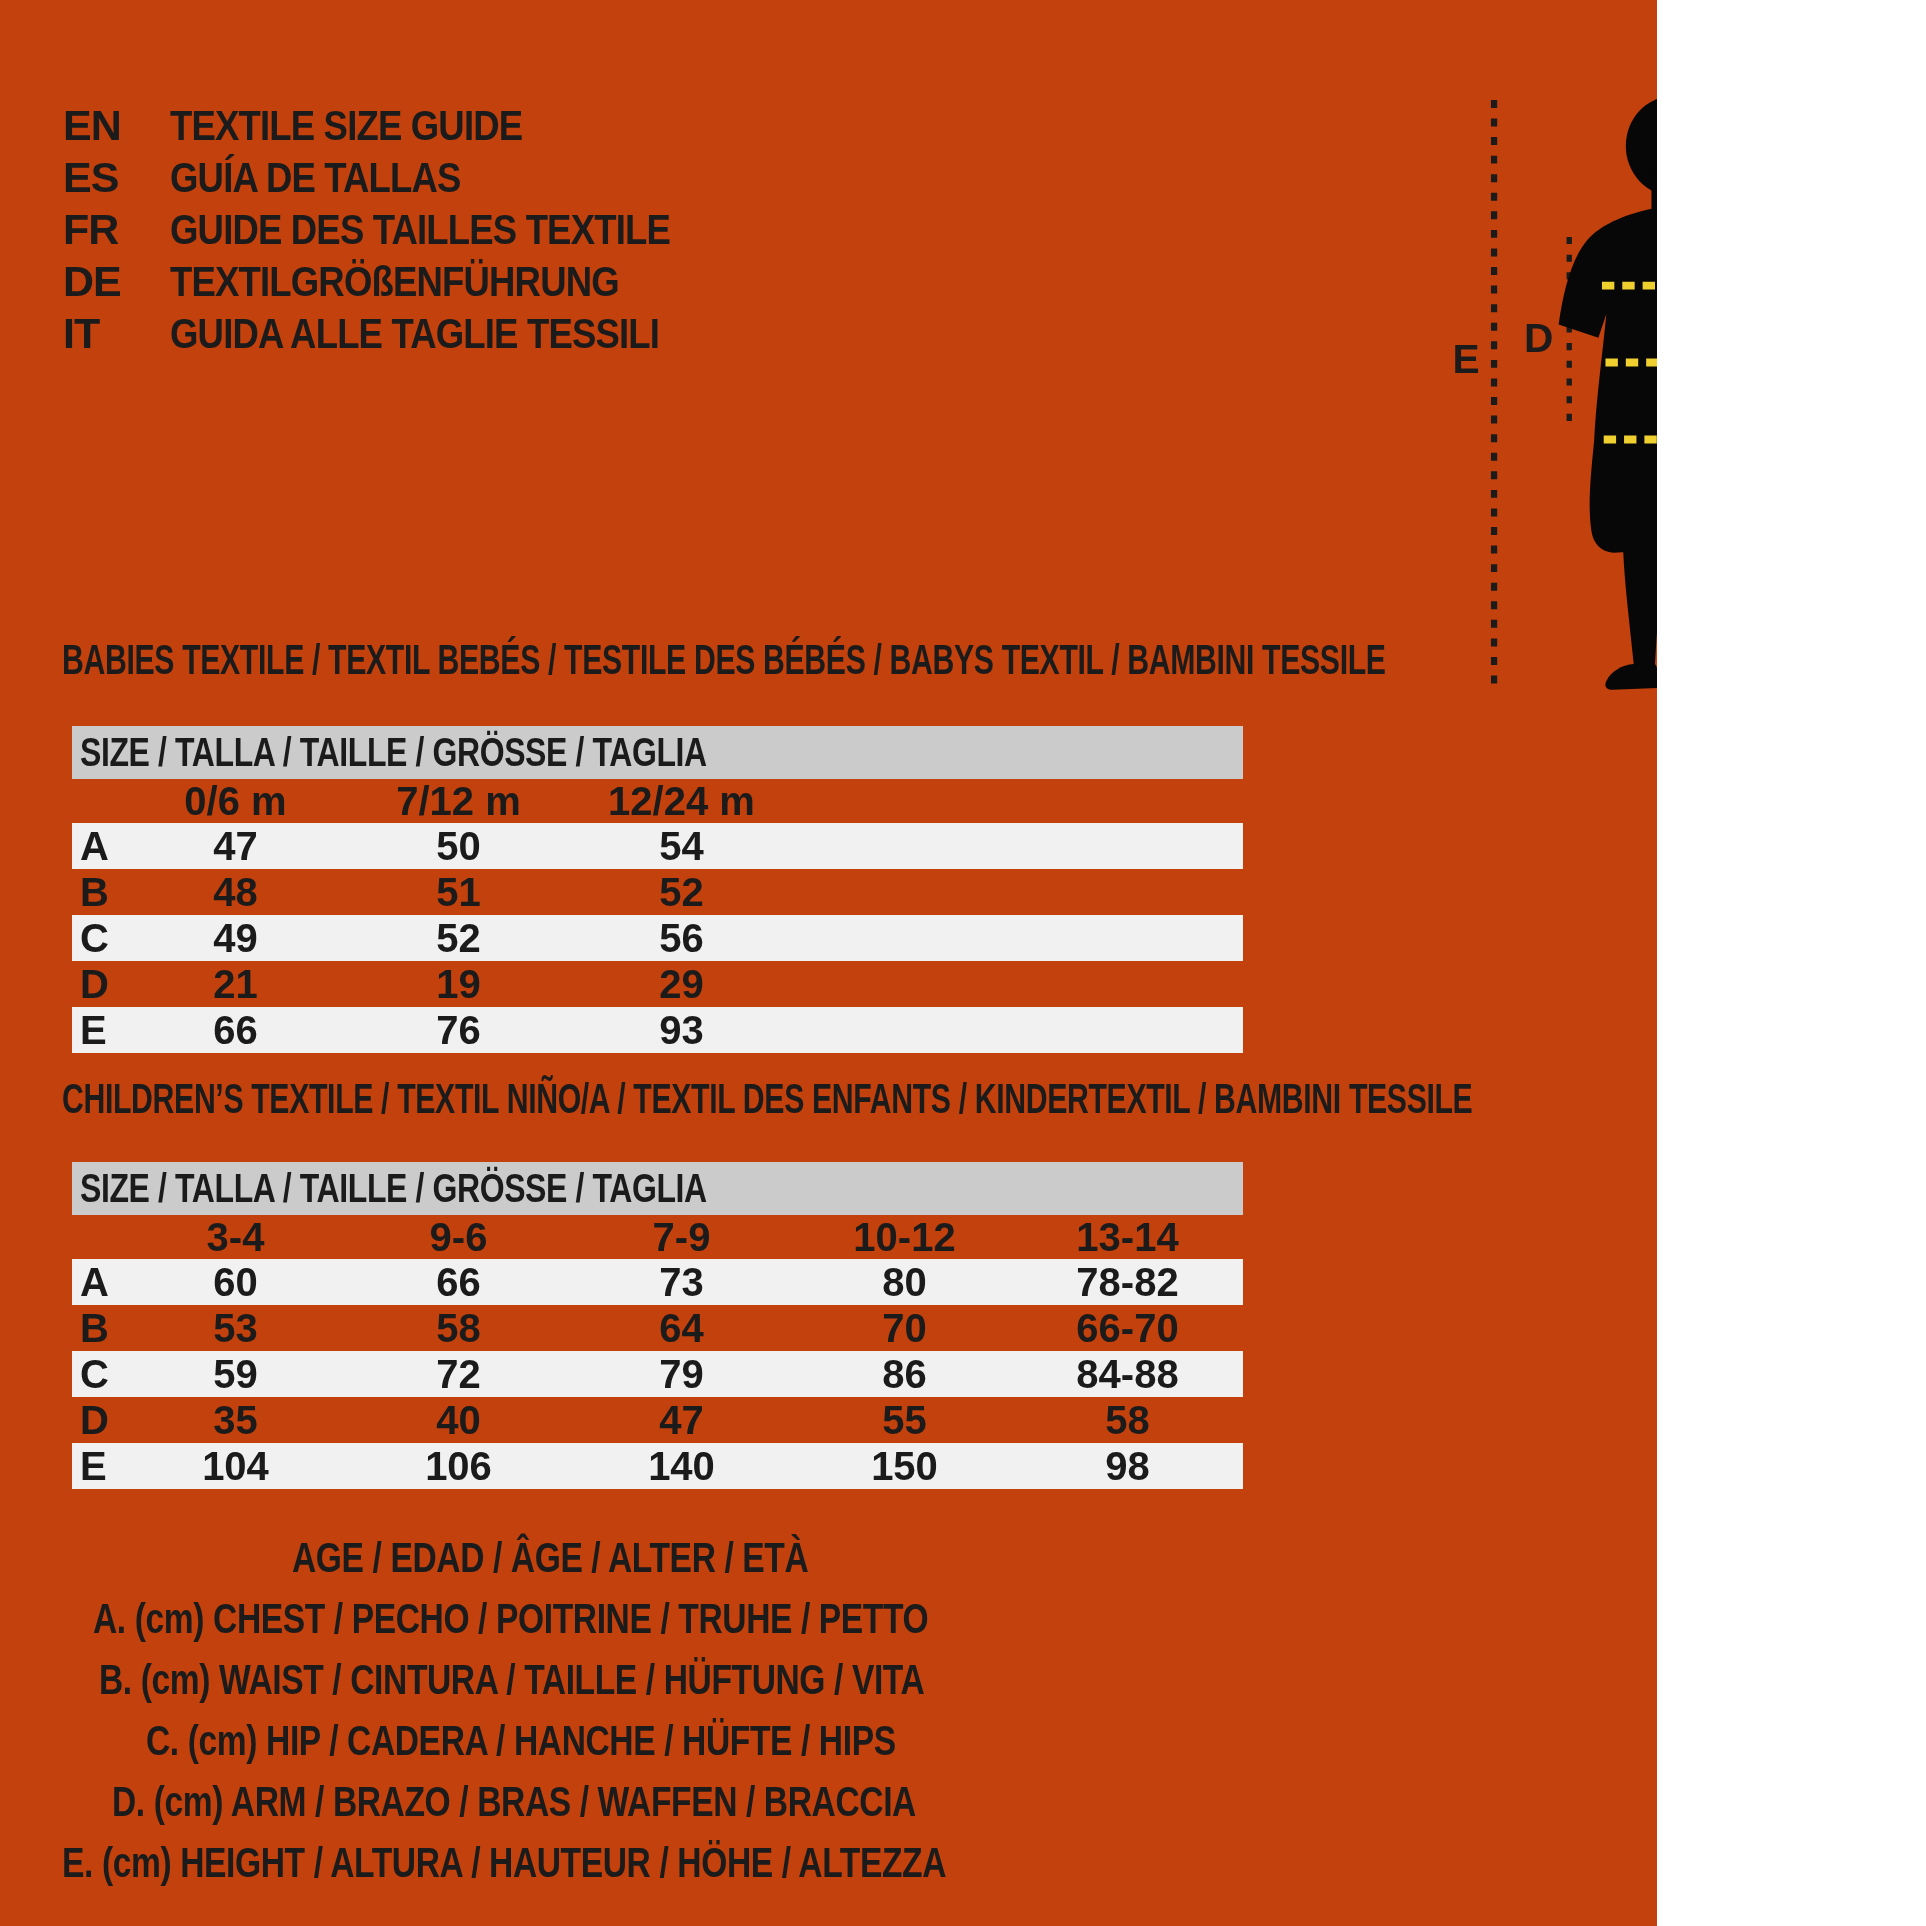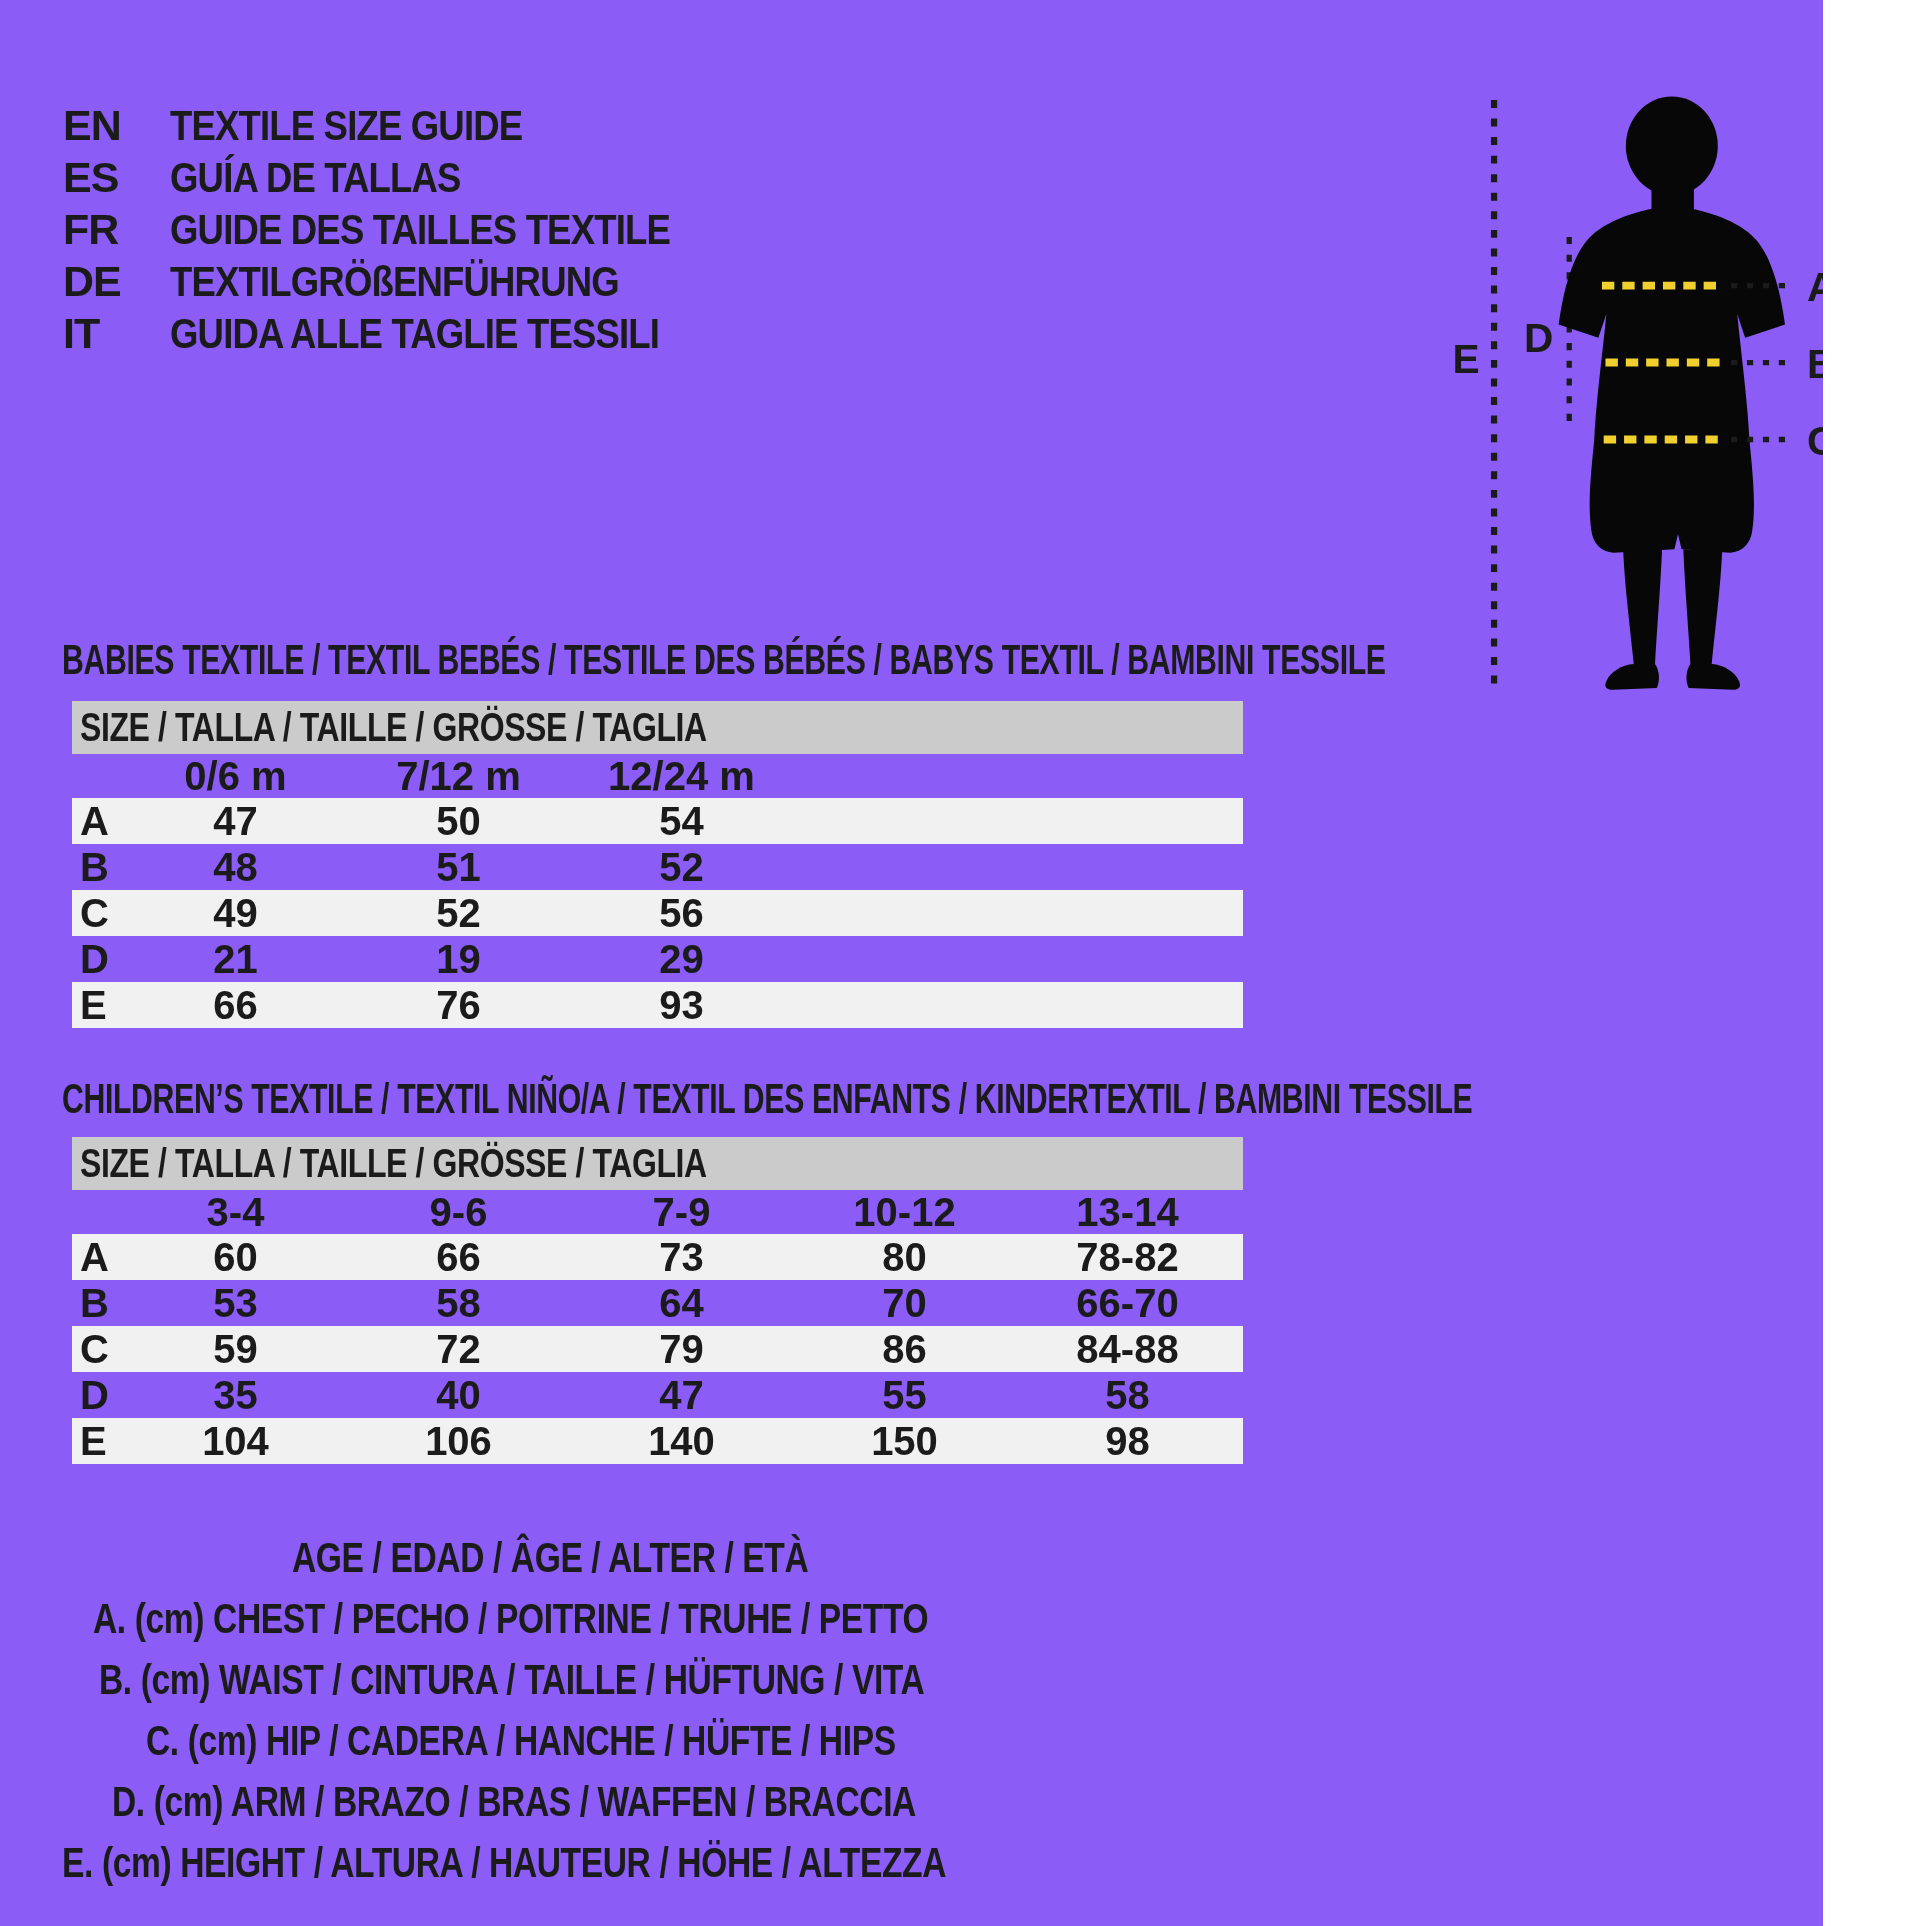--- a/index.html
+++ b/index.html
@@ -2,40 +2,40 @@
 <html><head>
 <meta charset="utf-8">
 <style>
   * { margin:0; padding:0; box-sizing:border-box; }
   html,body { background:#ffffff; }
   body {
     width:1927px; height:1927px;
     font-family:"Liberation Sans","DejaVu Sans",sans-serif;
     font-weight:700; color:#1b1b1b;
   }
-  .page { position:relative; width:1823px; height:1927px; overflow:hidden; background:#8b5cf6; }
+  .page { position:relative; width:1657px; height:1927px; overflow:hidden; background:#c2410c; }
 
   
   .sq   { display:inline-block; transform-origin:0 50%; white-space:nowrap; }
   .sq72 { transform:scaleX(.72); }
   .sq80 { transform:scaleX(.80); }
   .sq85 { transform:scaleX(.85); }
 
   
   .lang-list { position:absolute; left:63px; top:99px; }
   .lang-row  { display:flex; align-items:center; height:52px; font-size:43px; letter-spacing:-1px; }
   .lang-code { width:107px; flex:0 0 107px; }
 
   
   .section-title { position:absolute; left:62px; font-size:42px; letter-spacing:-0.5px; white-space:nowrap;text-align:center; }
   .section-title.babies   { top:636px; }
   .section-title.children { top:1075px; }
 
   
-  .size-table { position:absolute; left:72px; width:1171px; }
+  .size-table { position:absolute; left:72px; width:1171px;margin-top:25px; }
   .size-table.babies   { top:701px; }
   .size-table.children { top:1137px; }
   .size-bar {
     height:53px; background:#cbcbcc; display:flex; align-items:center;
     padding-left:8px; font-size:40px; letter-spacing:-0.5px;
   }
   .col-head { display:flex; align-items:center; height:44px; font-size:40px; }
   .trow     { display:flex; align-items:center; height:46px; font-size:40px; }
   .trow.odd { background:#f1f1f1; }
   .cell       { width:223px; flex:0 0 223px; text-align:center; }

